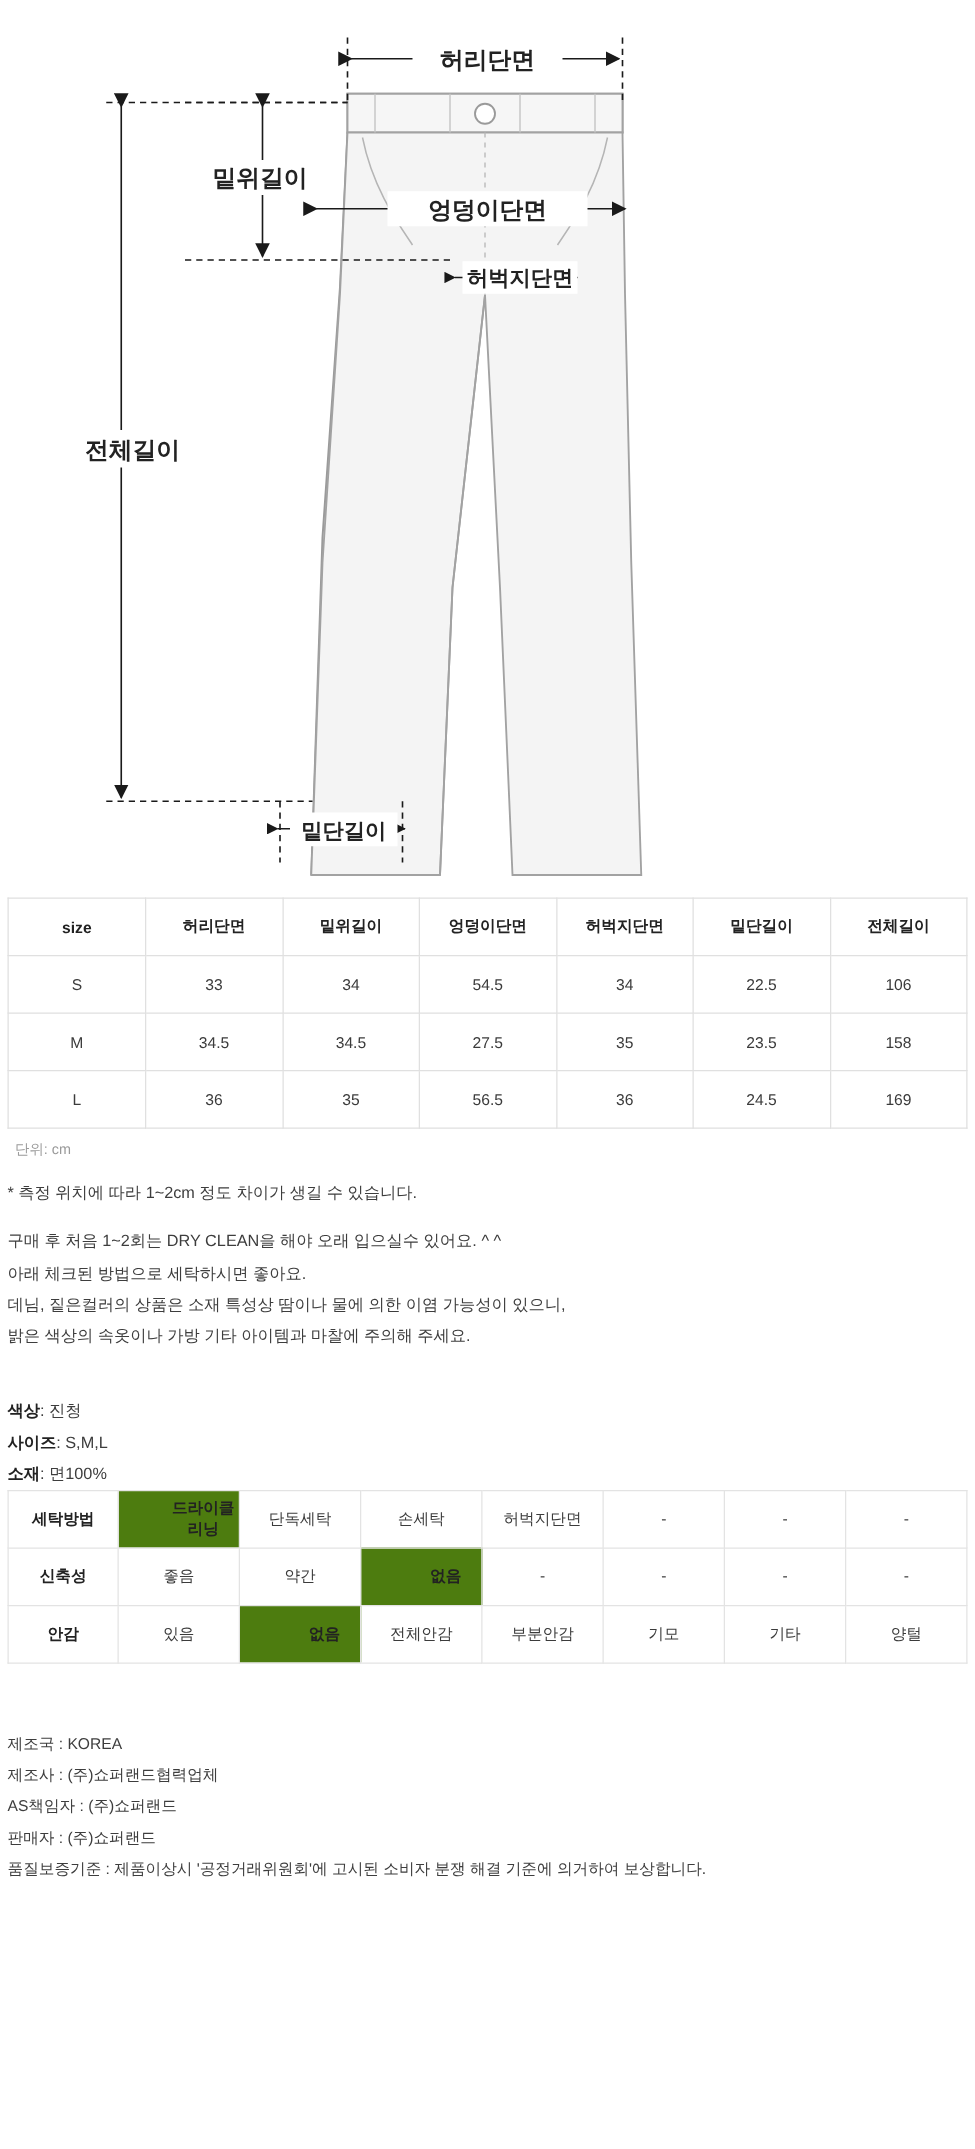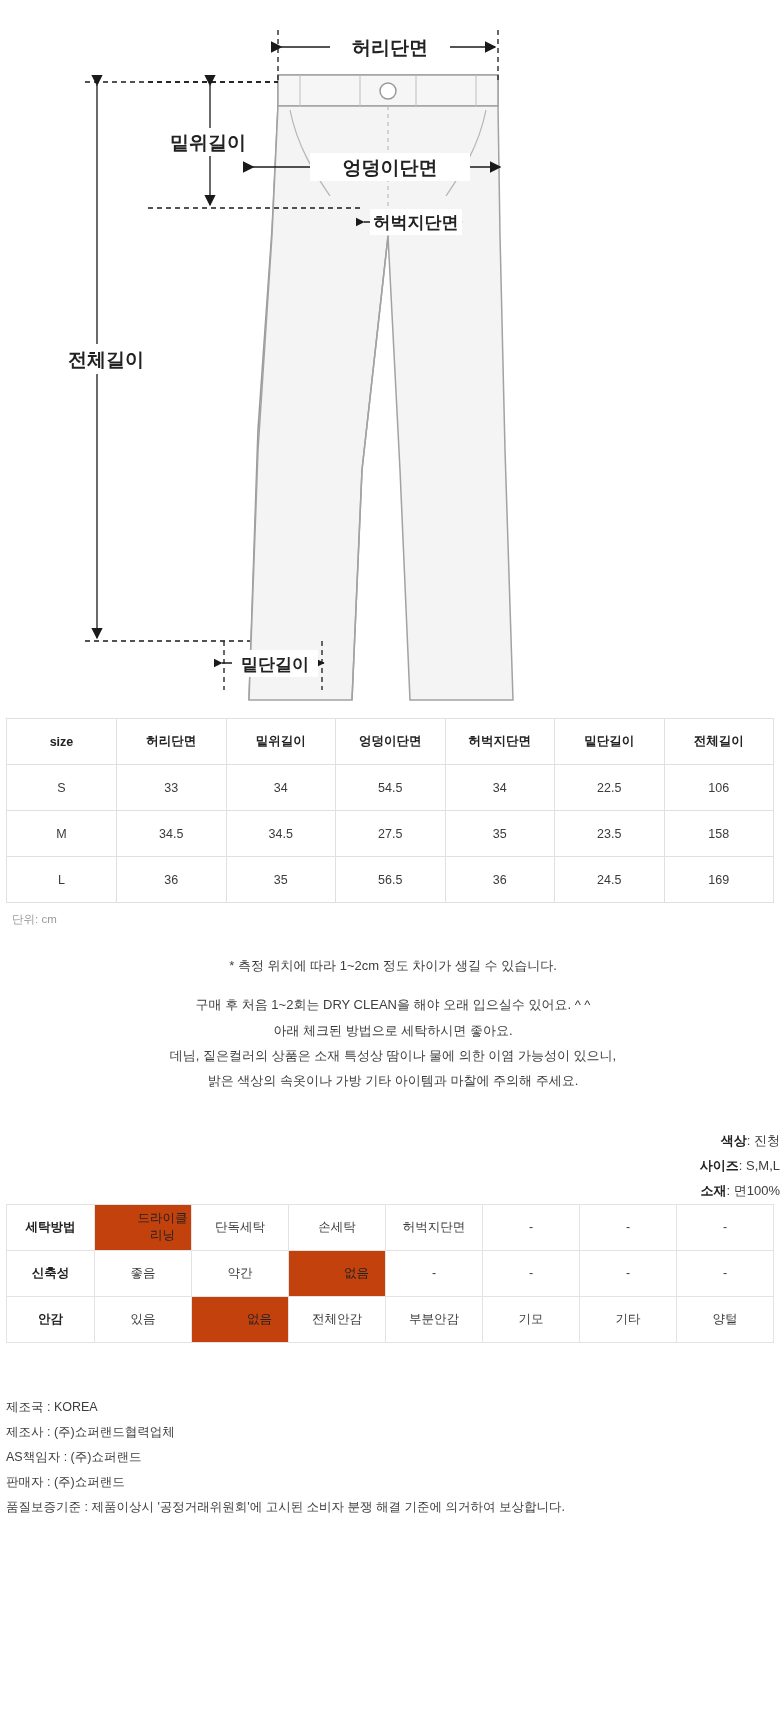--- a/index.html
+++ b/index.html
@@ -71,36 +71,34 @@
   }
   table.size-table col.c0 { width: 110px; }
 
   .unit-note {
     font-size: 11.5px;
     color: #9a9a9a;
     margin: 9px 0 0 6px;
   }
 
   .note-block {
-    margin: 26px 0 0 6px;
+    margin: 14px 0 0 6px;
     font-size: 13px;
     color: #3d3d3d;
     line-height: 1.95;
-    text-align: center;
   }
   .note-block .gap {
     height: 14px;
   }
 
   .spec-block {
     margin: 34px 0 0 6px;
     font-size: 13px;
     color: #3d3d3d;
     line-height: 1.95;
-    text-align: right;
   }
   .spec-block .k {
     font-weight: bold;
     color: #222;
   }
 
   
   .care-wrap {
     padding: 0 6px;
   }
@@ -117,22 +115,22 @@
     vertical-align: middle;
     font-size: 12.5px;
     color: #3b3b3b;
   }
   table.care-table td.head {
     font-weight: bold;
     color: #222;
     width: 88px;
   }
   table.care-table td.sel {
-    background: #c2410c;
-    font-weight: normal;
+    background: #4d7c0f;
+    font-weight: bold;
     color: #222;
     padding-left: 40px;
   }
 
   .footer-block {
     margin: 52px 0 0 6px;
     font-size: 12.5px;
     color: #3d3d3d;
     line-height: 2.0;
     padding-bottom: 18px;

